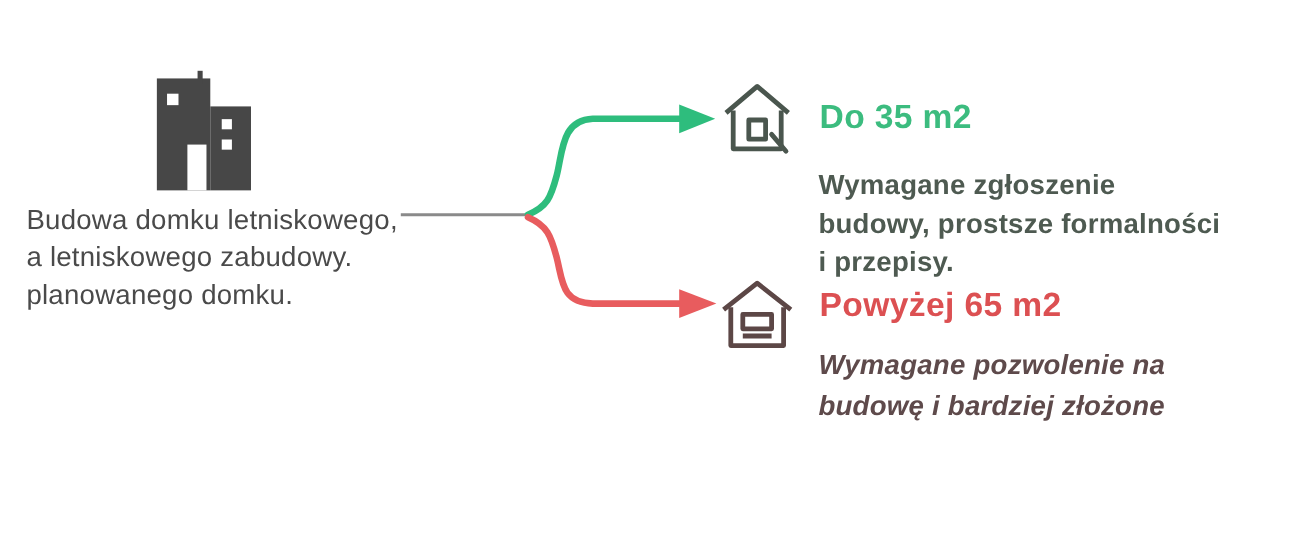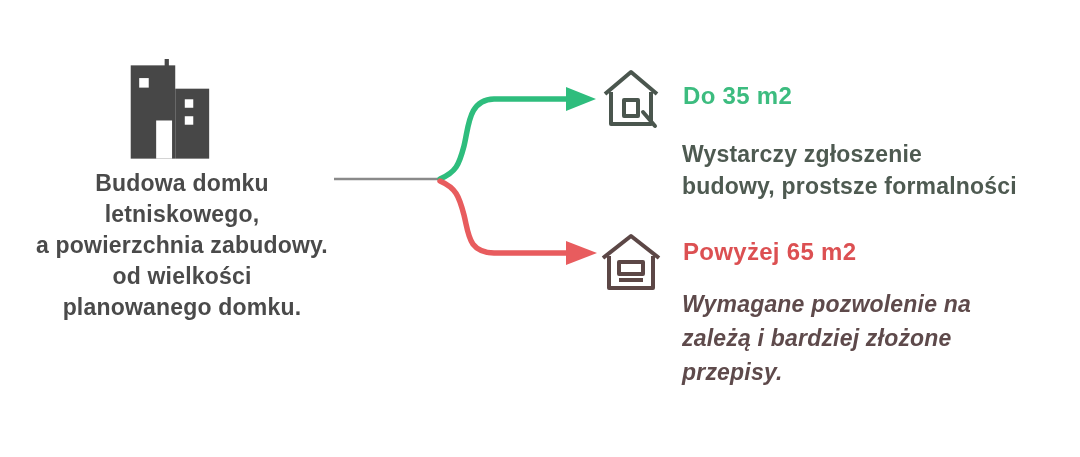--- a/index.html
+++ b/index.html
@@ -15,45 +15,45 @@
   
   .intro-icon {
     position: absolute;
     left: 118px; top: 56px;
     width: 106px; height: 112px;
   }
   .intro-text {
     position: absolute;
     left: 22px; top: 168px;
     width: 320px;
-    text-align: center;
+    text-align: left;
     font-size: 23px;
     line-height: 31px;
-    font-weight: 700;
+    font-weight: 400;
     color: #4a4a4a;
     letter-spacing: 0.2px;
   }
   
   .connectors {
     position: absolute;
     left: 0; top: 0;
     width: 1080px; height: 457px;
     pointer-events: none;
   }
   
   .branch-icon {
     position: absolute;
     width: 64px; height: 66px;
   }
   .branch-icon.small { left: 599px; top: 66px; }
   .branch-icon.large { left: 599px; top: 230px; }
   .branch-heading {
     position: absolute;
     left: 683px;
-    font-size: 24px;
+    font-size: 28px;
     font-weight: 800;
     letter-spacing: 0.3px;
     white-space: nowrap;
   }
   .branch-heading.small { top: 82px; color: #3cbc7f; }
   .branch-heading.large { top: 238px; color: #dc5052; }
   .branch-body {
     position: absolute;
     left: 682px;
     font-size: 23px;
@@ -77,22 +77,21 @@
     <g fill="#ffffff">
       <rect x="36" y="60" width="15" height="36"></rect>
       <rect x="20" y="20" width="9" height="9"></rect>
       <rect x="63" y="40" width="8" height="8"></rect>
       <rect x="63" y="56" width="8" height="8"></rect>
     </g>
   </svg>
 
   <div class="intro-text">
     <div>Budowa domku letniskowego,</div>
-    <div>a powierzchnia zabudowy.</div>
-    <div>od wielkości</div>
+    <div>a letniskowego zabudowy.</div>
     <div>planowanego domku.</div>
   </div>
 
   <svg class="connectors" viewBox="0 0 1080 457">
 
     <path d="M 334 179 L 440 179" stroke="#8a8a8a" stroke-width="2.5" fill="none"></path>
 
     <path d="M 440 179 C 456 172 459 165 464 146 C 469 126 468 100 494 99 L 566 99" stroke="#2ebd7d" stroke-width="5.5" fill="none" stroke-linecap="round"></path>
     <polygon points="566,87 596,99 566,111" fill="#2ebd7d"></polygon>
 
@@ -103,32 +102,32 @@
   <svg class="branch-icon small" viewBox="0 0 64 66">
     <g stroke="#4a564e" stroke-width="4" fill="none" stroke-linejoin="round">
       <polyline points="6,28 32,6 58,28"></polyline>
       <path d="M 12 26 L 12 58 L 52 58 L 52 26"></path>
       <rect x="25" y="34" width="14" height="16"></rect>
     </g>
     <path d="M 44 46 L 56 60" stroke="#4a564e" stroke-width="4" stroke-linecap="round"></path>
   </svg>
   <div class="branch-heading small">Do 35 m2</div>
   <div class="branch-body small">
-    <div>Wystarczy zgłoszenie</div>
+    <div>Wymagane zgłoszenie</div>
     <div>budowy, prostsze formalności</div>
+    <div>i przepisy.</div>
   </div>
 
   <svg class="branch-icon large" viewBox="0 0 64 66">
     <g stroke="#5c4746" stroke-width="4" fill="none" stroke-linejoin="round">
       <polyline points="4,28 32,6 60,28"></polyline>
       <path d="M 10 26 L 10 58 L 54 58 L 54 26"></path>
       <rect x="20" y="32" width="24" height="12"></rect>
       <path d="M 20 50 L 44 50"></path>
     </g>
   </svg>
   <div class="branch-heading large">Powyżej 65 m2</div>
   <div class="branch-body large">
     <div>Wymagane pozwolenie na</div>
-    <div>zależą i bardziej złożone</div>
-    <div>przepisy.</div>
+    <div>budowę i bardziej złożone</div>
   </div>
 
 </div>
 
 </body></html>

